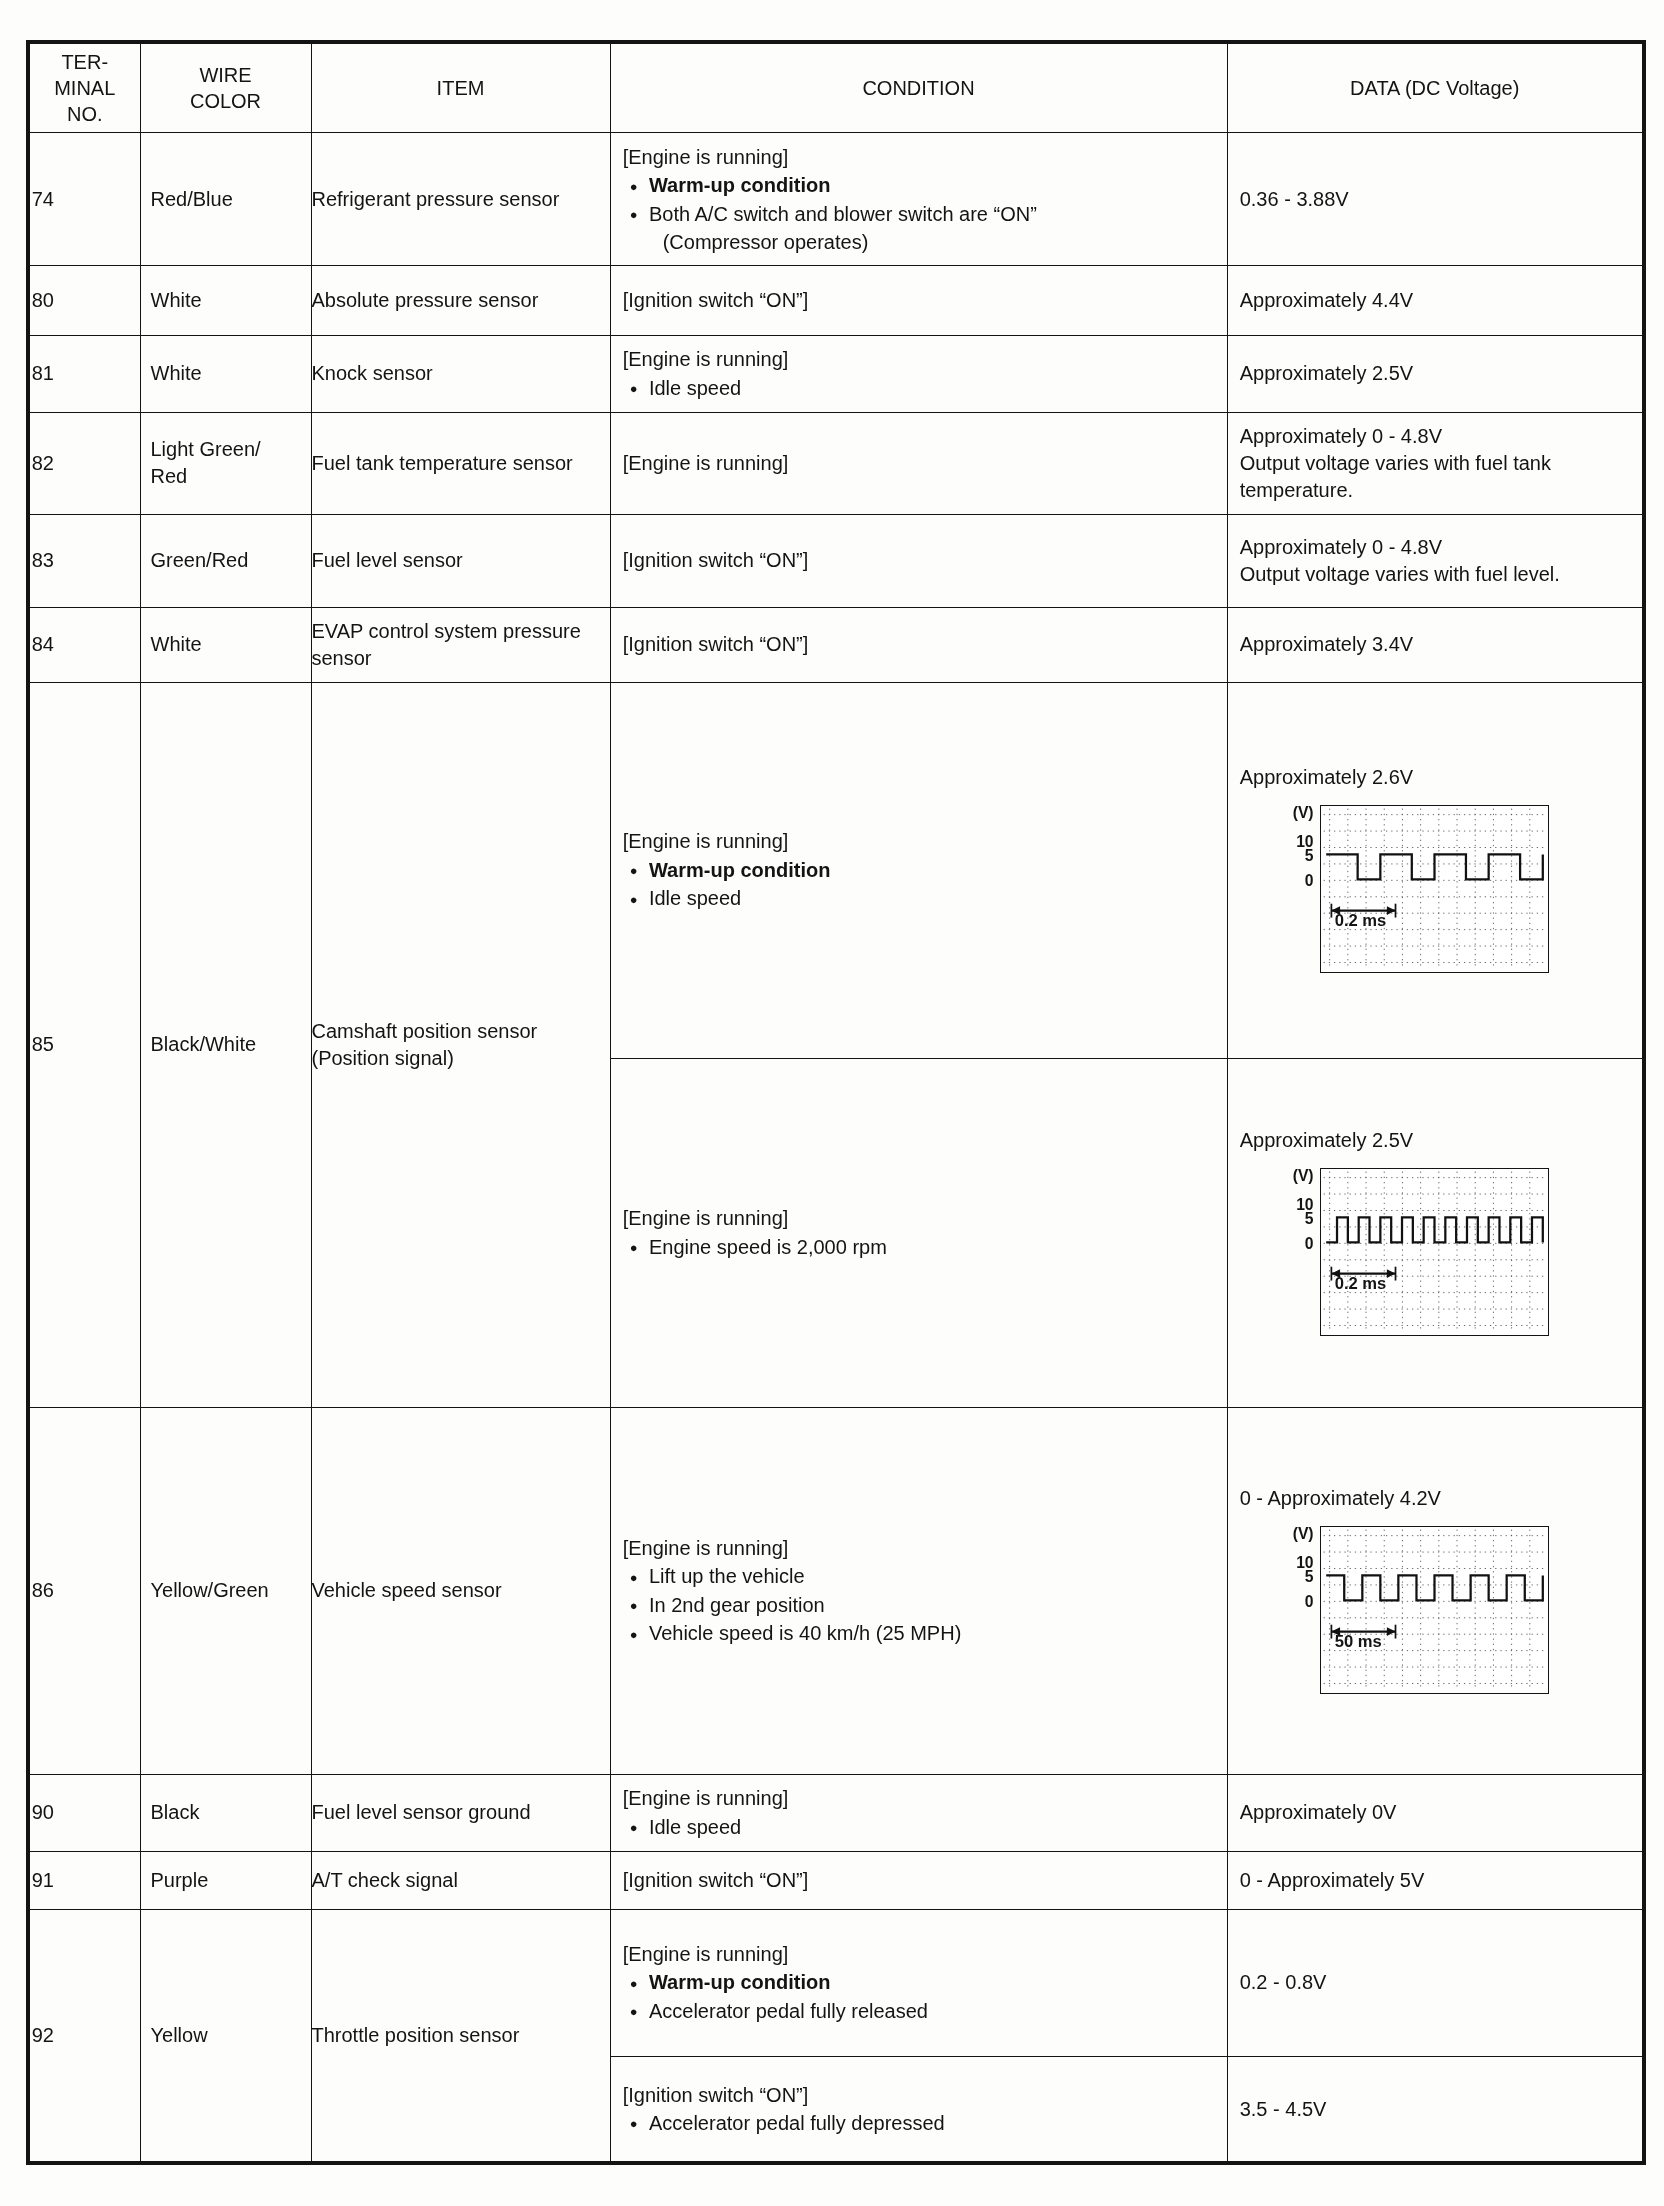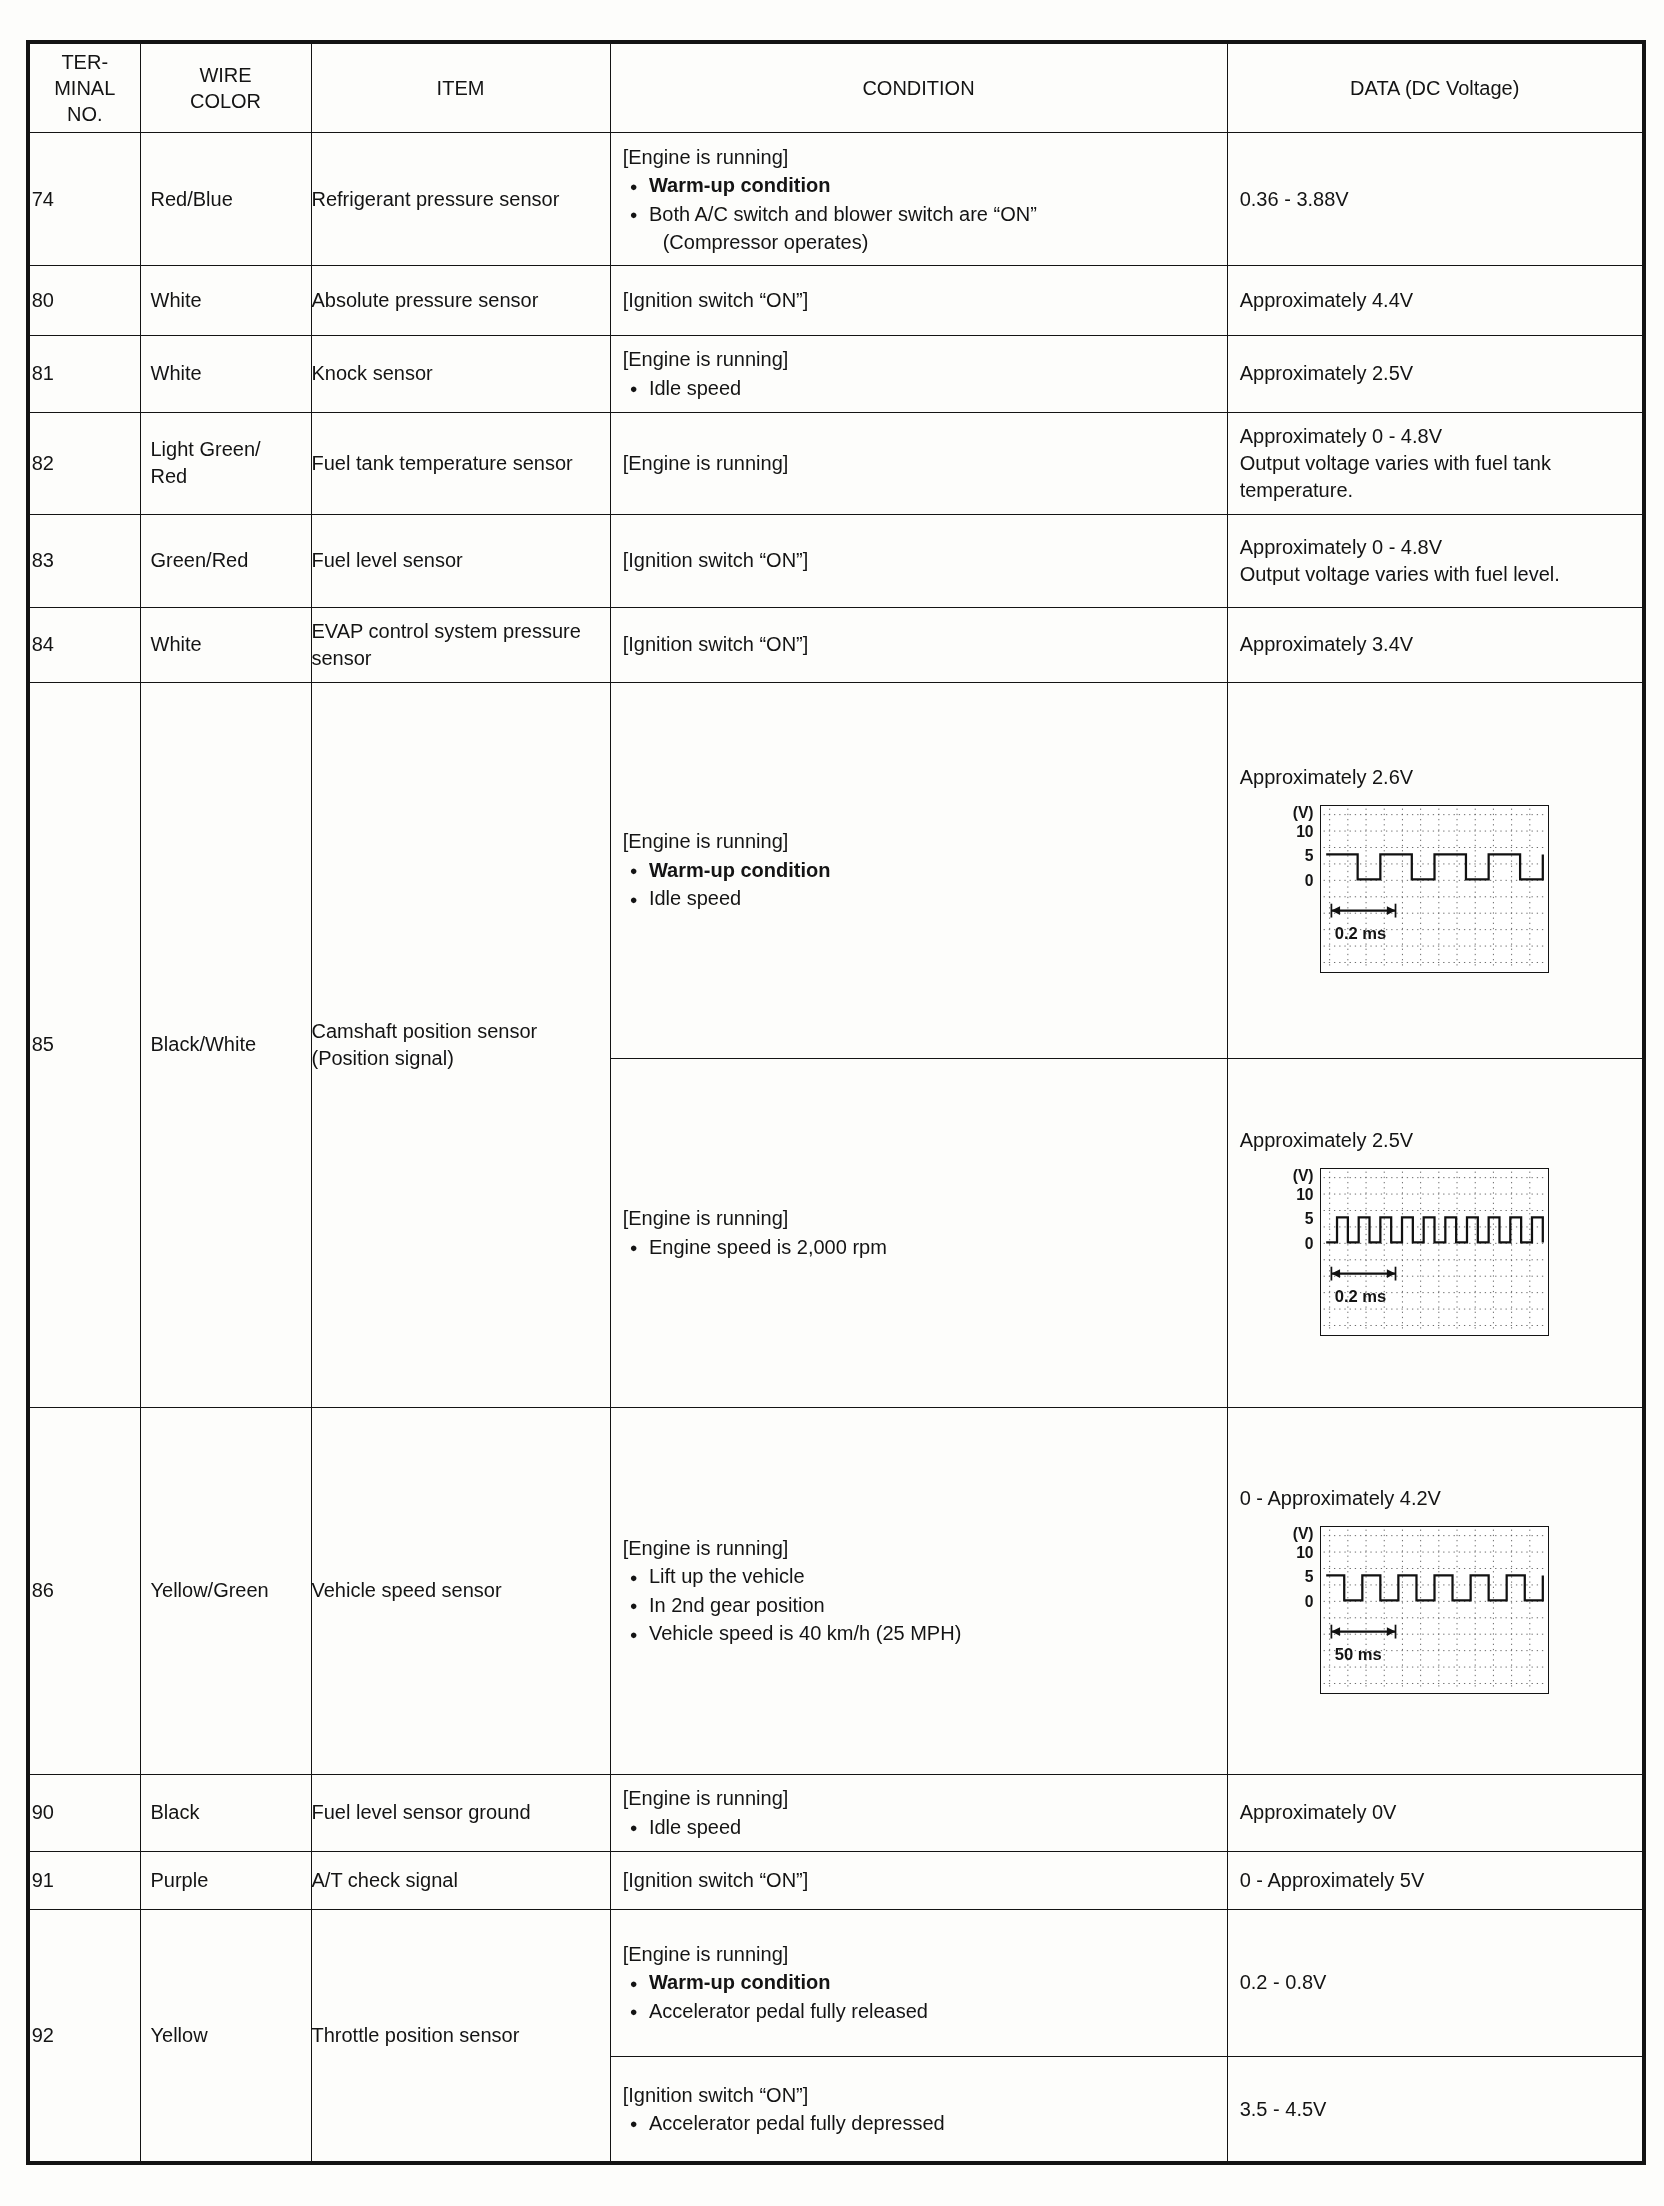--- a/index.html
+++ b/index.html
@@ -30,26 +30,26 @@
   .dot { font-size: 13px; margin-right: 11.4px; position: relative; top: -1.7px; }
   .cond-note { margin-left: 40px; }
 
   .data-text { margin: 1.7px 0; }
 
   
   .waveform { display: flex; margin: 14px 0 5.2px 38px; }
   .wf-labels { width: 42px; position: relative; height: 168px; font-weight: bold; font-size: 15.7px; flex: none; }
   .wf-labels span { position: absolute; right: 6.1px; }
   .wf-v  { top: -2.6px; }
-  .wf-10 { top: 16px; }
+  .wf-10 { top: 26px; }
   .wf-5  { top: 40px; }
   .wf-0  { top: 65px; }
   .wf-screen { width: 229px; height: 168px; border: 1.7px solid #141414; position: relative; background: #fff; flex: none; }
   .wf-svg { position: absolute; left: 0; top: 0; width: 100%; height: 100%; }
-  .wf-time { position: absolute; left: 14px; top: 117px; font-weight: bold; font-size: 16.6px; }
+  .wf-time { position: absolute; left: 14px; top: 104px; font-weight: bold; font-size: 16.6px; }
 
   
   tr.h-head td, tr.h-head th { height: 80px; }
   tr.h74 td { height: 100px; }
   tr.h80 td { height: 70px; }
   tr.h81 td { height: 73px; }
   tr.h82 td { height: 93px; }
   tr.h83 td { height: 93px; }
   tr.h84 td { height: 75px; }
   tr.h85a td { height: 376px; }

